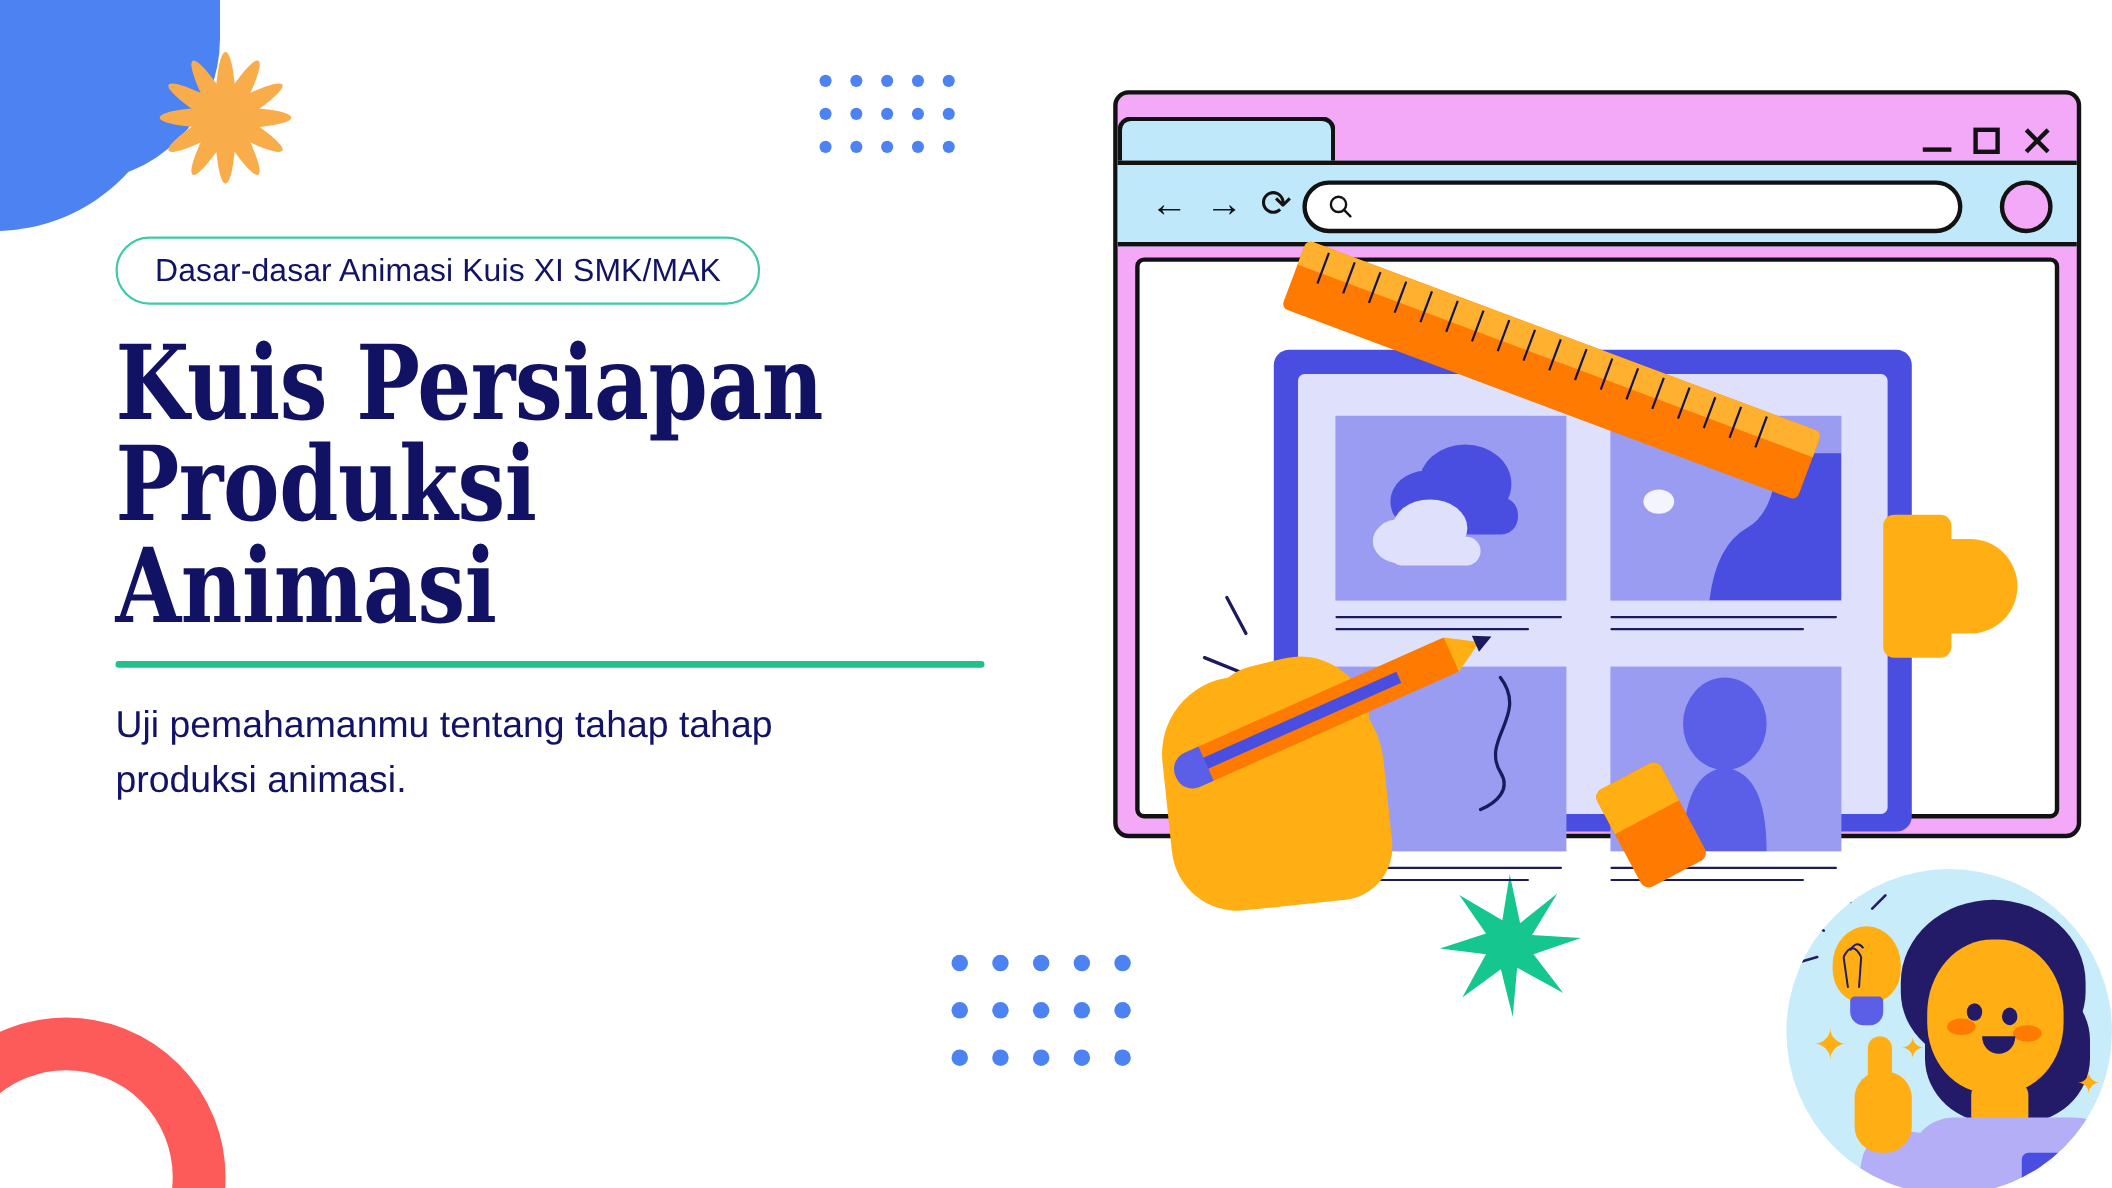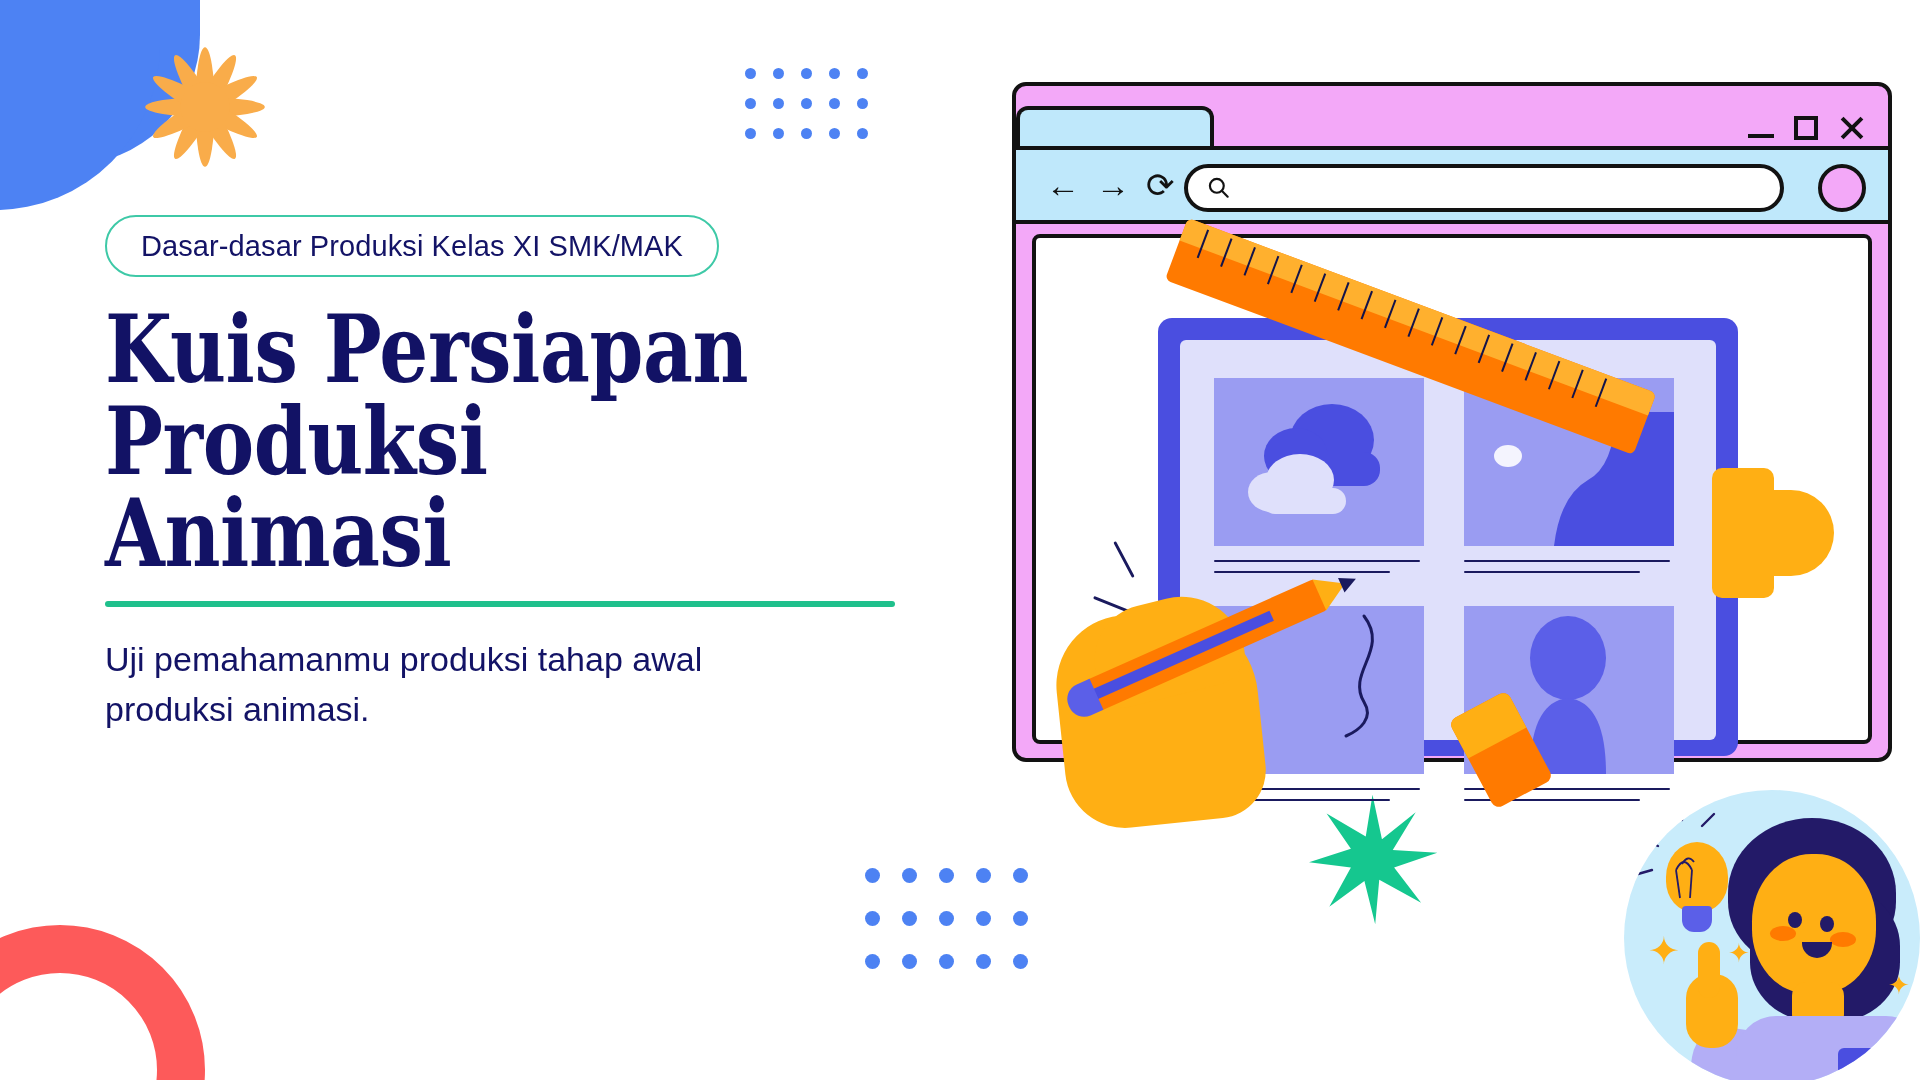--- a/index.html
+++ b/index.html
@@ -390,30 +390,30 @@
       <span></span>
     <span></span>
       <span></span>
       <span></span>
       <span></span>
       <span></span>
   </div>
 
   <div class="left-col">
     <div class="badge">
-      <span>Dasar-dasar Produksi Kelas XI SMK/MAK</span>
+      <span>Dasar-dasar Animasi Kuis XI SMK/MAK</span>
     </div>
 
     <div class="headline">Kuis Persiapan
 Produksi
 Animasi</div>
 
     <div class="divider"></div>
 
-    <div class="subtext">Uji pemahamanmu produksi tahap awal
+    <div class="subtext">Uji pemahamanmu tentang tahap tahap
 produksi animasi.</div>
   </div>
 
   <div class="browser">
     <div class="browser-frame"></div>
     <div class="browser-tab"></div>
 
     <div class="win-ctrls">
       <span class="wc-min"></span>
       <span class="wc-max"></span>

